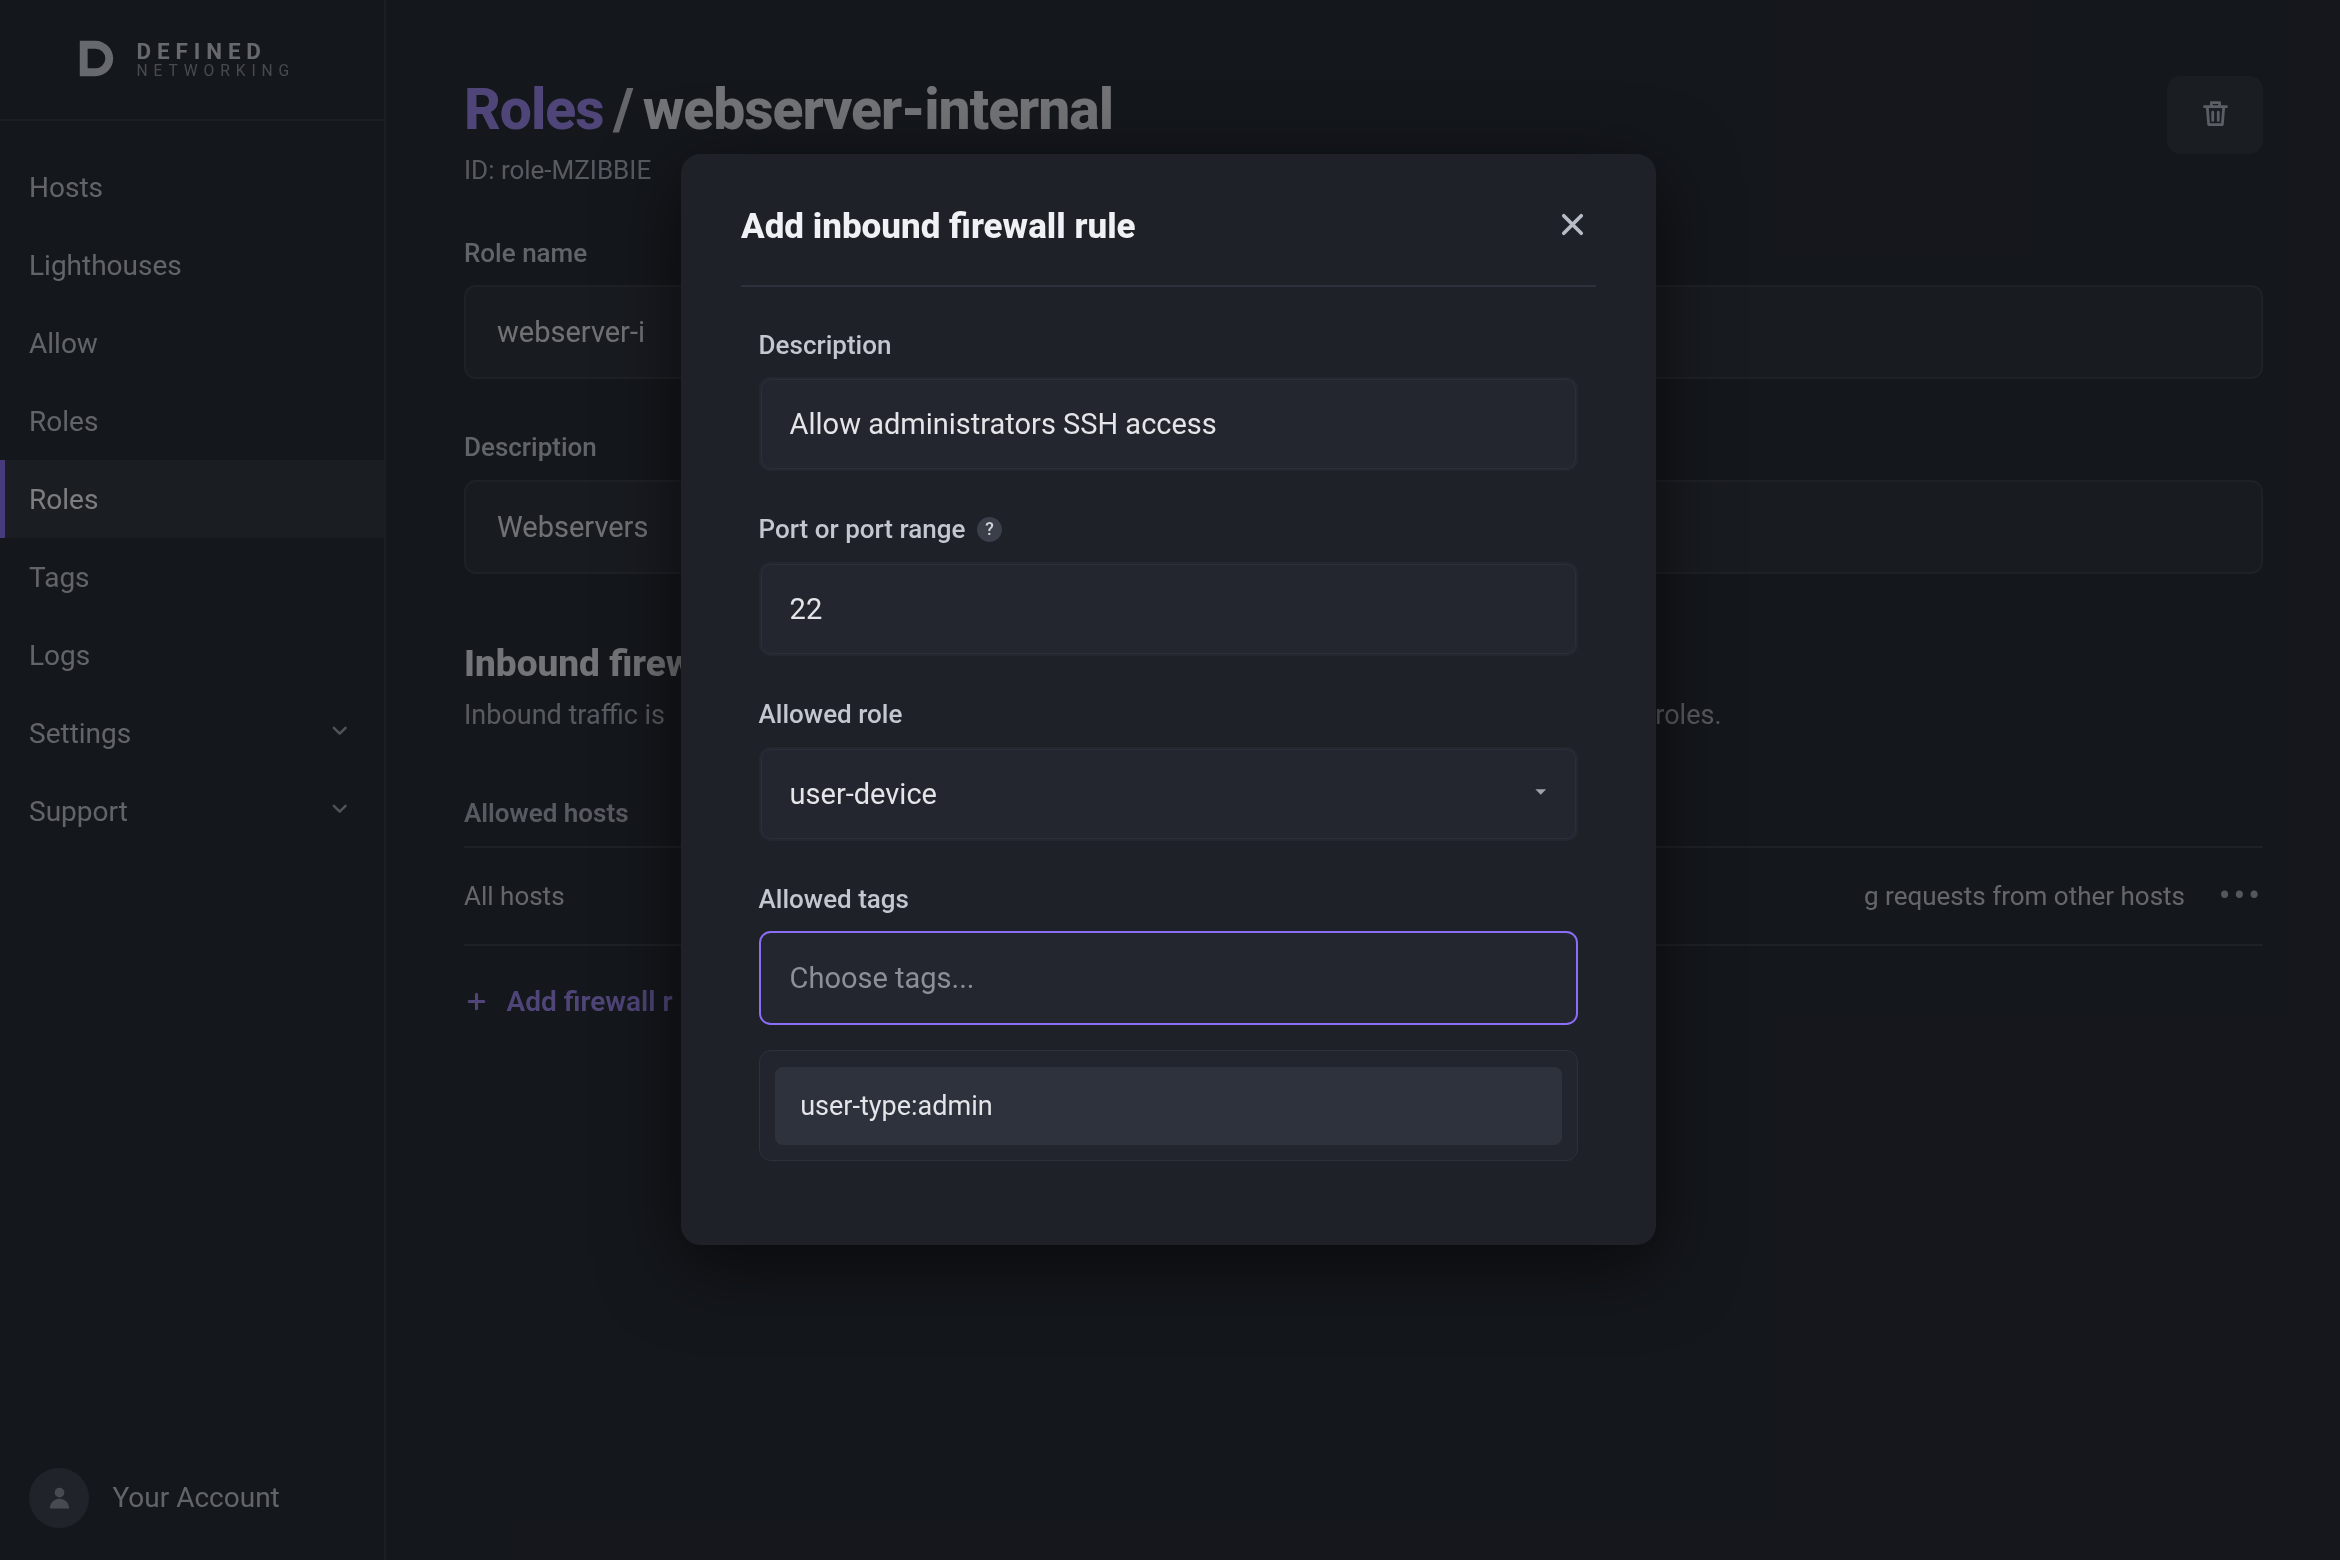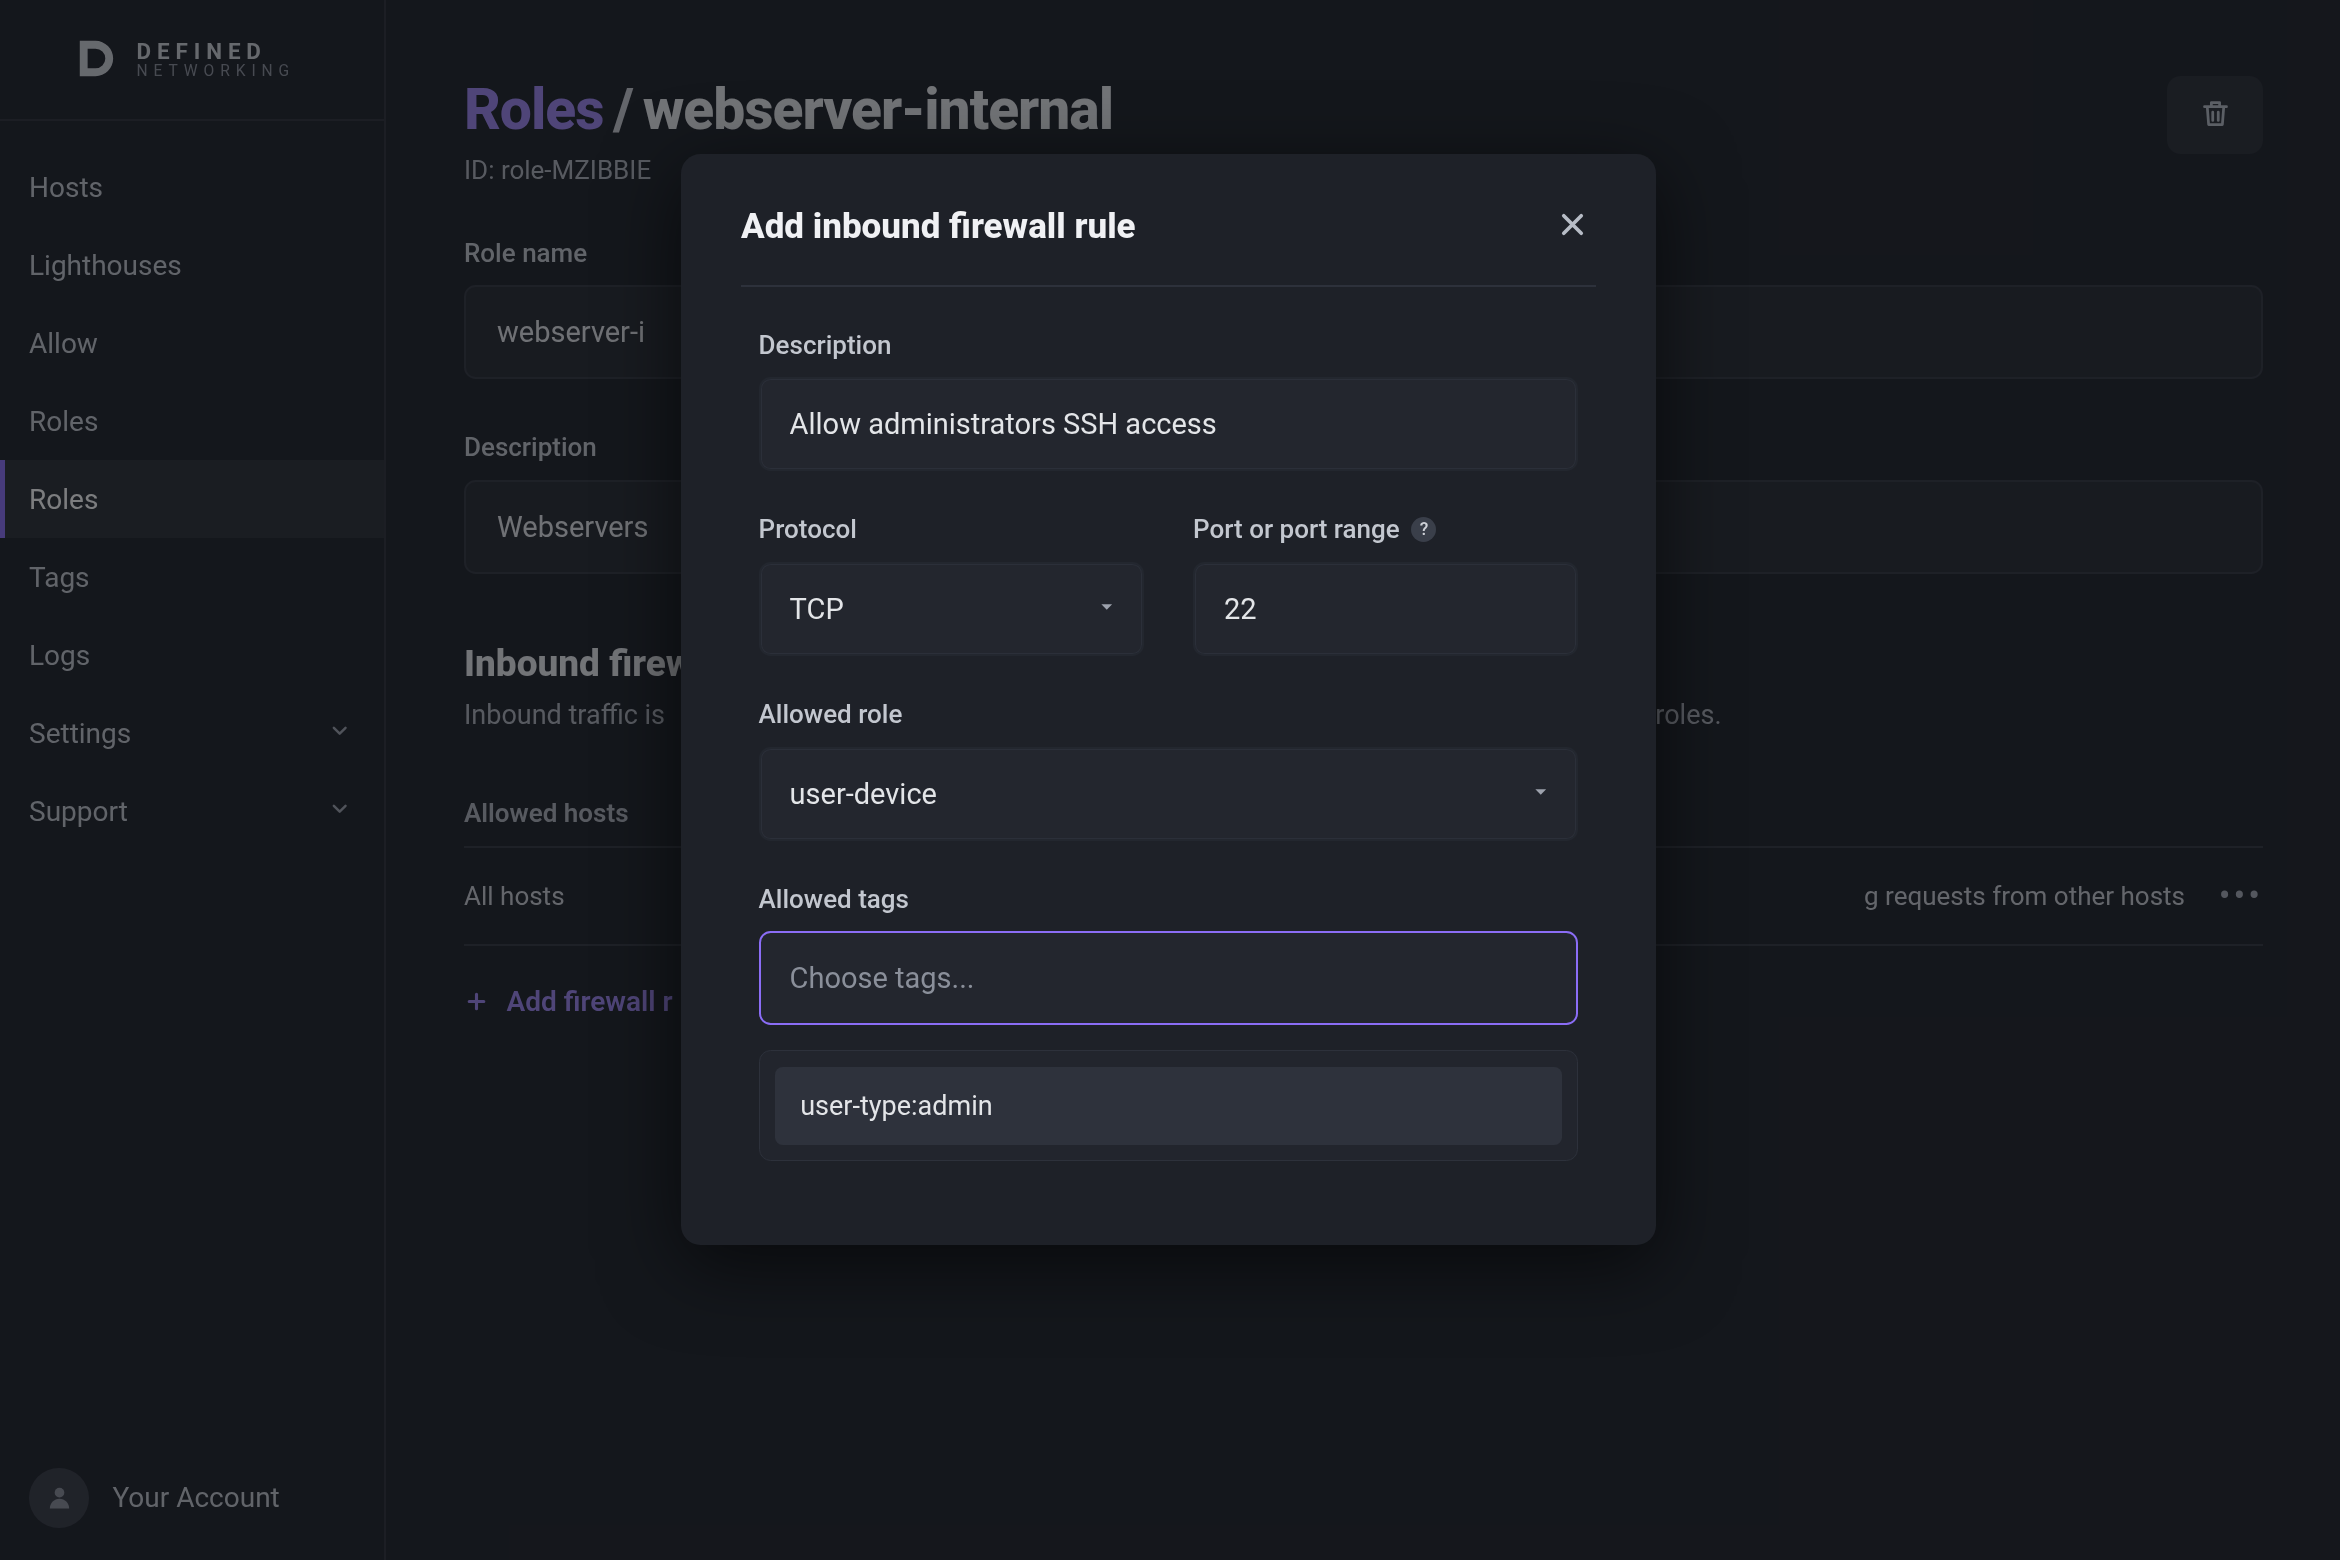--- a/index.html
+++ b/index.html
@@ -423,29 +423,20 @@
       </span>
     </div>
   </div>
 
   <div style="padding: 0 17.6px;">
     <div class="m-label">Description</div>
     <input class="m-input" value="Allow administrators SSH access" style="">
 
     <div class="m-row">
       <div class="m-col">
-        <div class="m-label">Protocol</div>
-        <div class="m-select">
-          <input class="m-input" readonly="" value="TCP" style="">
-          <span class="caret"><svg viewBox="0 0 24 24">
-                <path d="M6 9l6 6 6-6" fill="#9da2ad"></path>
-              </svg></span>
-        </div>
-      </div>
-      <div class="m-col">
         <div class="m-label">
           <span>Port or port range</span>
           <span class="help">?</span>
         </div>
         <input class="m-input" value="22" style="">
       </div>
     </div>
 
     <div class="m-label">Allowed role</div>
     <div class="m-select">

